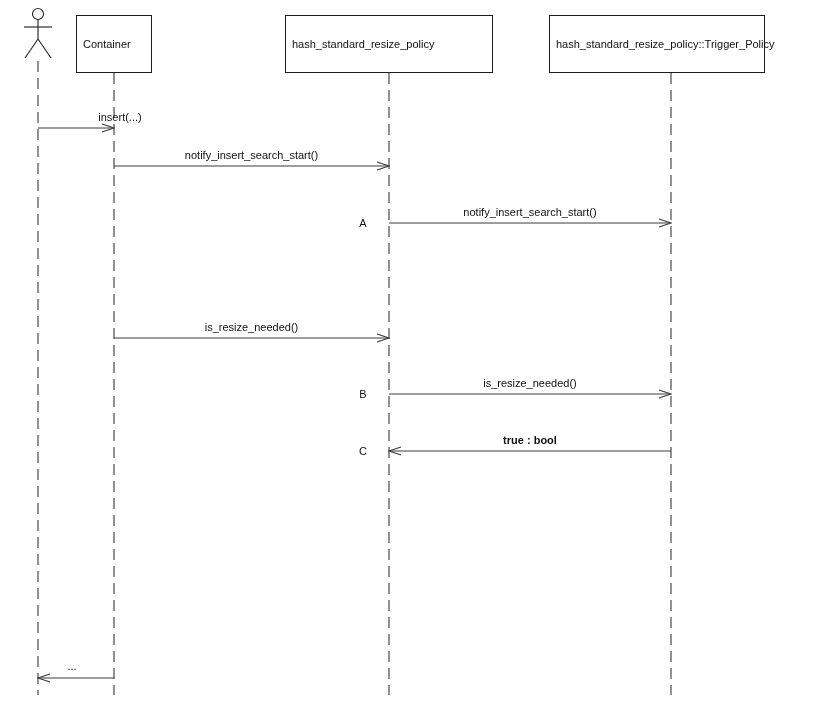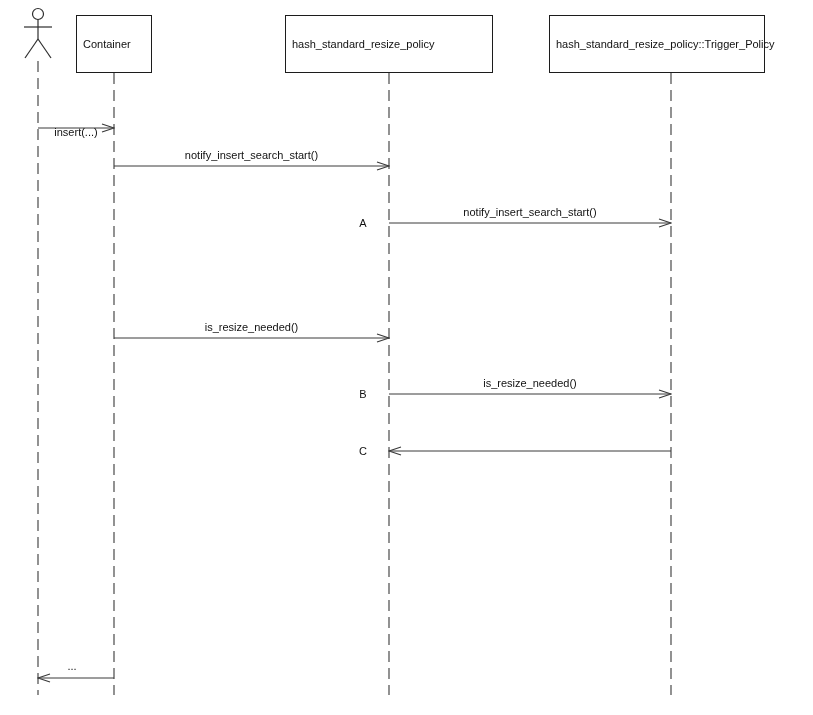--- a/index.html
+++ b/index.html
@@ -79,24 +79,25 @@
   <div class="box" style="left:285px; top:15px; width:208px; height:58px;">
     <span>hash_standard_resize_policy</span>
   </div>
   <div class="box" style="left:76px; top:15px; width:76px; height:58px;">
     <span>Container</span>
   </div>
   <div class="box" style="left:549px; top:15px; width:216px; height:58px;">
     <span>hash_standard_resize_policy::Trigger_Policy</span>
   </div>
 
-  <div class="msg-label" style="left:38px; top:125px; width:76px;">insert(...)</div>
+  <div class="msg-label" style="left:38px; top:110px; width:76px;padding-left:44px;">insert(...)</div>
   <div class="msg-label" style="left:114px; top:148px; width:275px;">notify_insert_search_start()</div>
   <div class="msg-label" style="left:389px; top:205px; width:282px;">notify_insert_search_start()</div>
   <div class="msg-label" style="left:114px; top:320px; width:275px;">is_resize_needed()</div>
   <div class="msg-label" style="left:389px; top:376px; width:282px;">is_resize_needed()</div>
+  <div class="msg-label bold" style="left:389px; top:433px; width:282px;">true : bool</div>
   <div class="msg-label" style="left:38px; top:659px; width:68px;">...</div>
 
   <div class="tag" style="left:354px; top:216px;">A</div>
   <div class="tag" style="left:354px; top:387px;">B</div>
   <div class="tag" style="left:354px; top:444px;">C</div>
 
 </div>
 
 </body></html>

